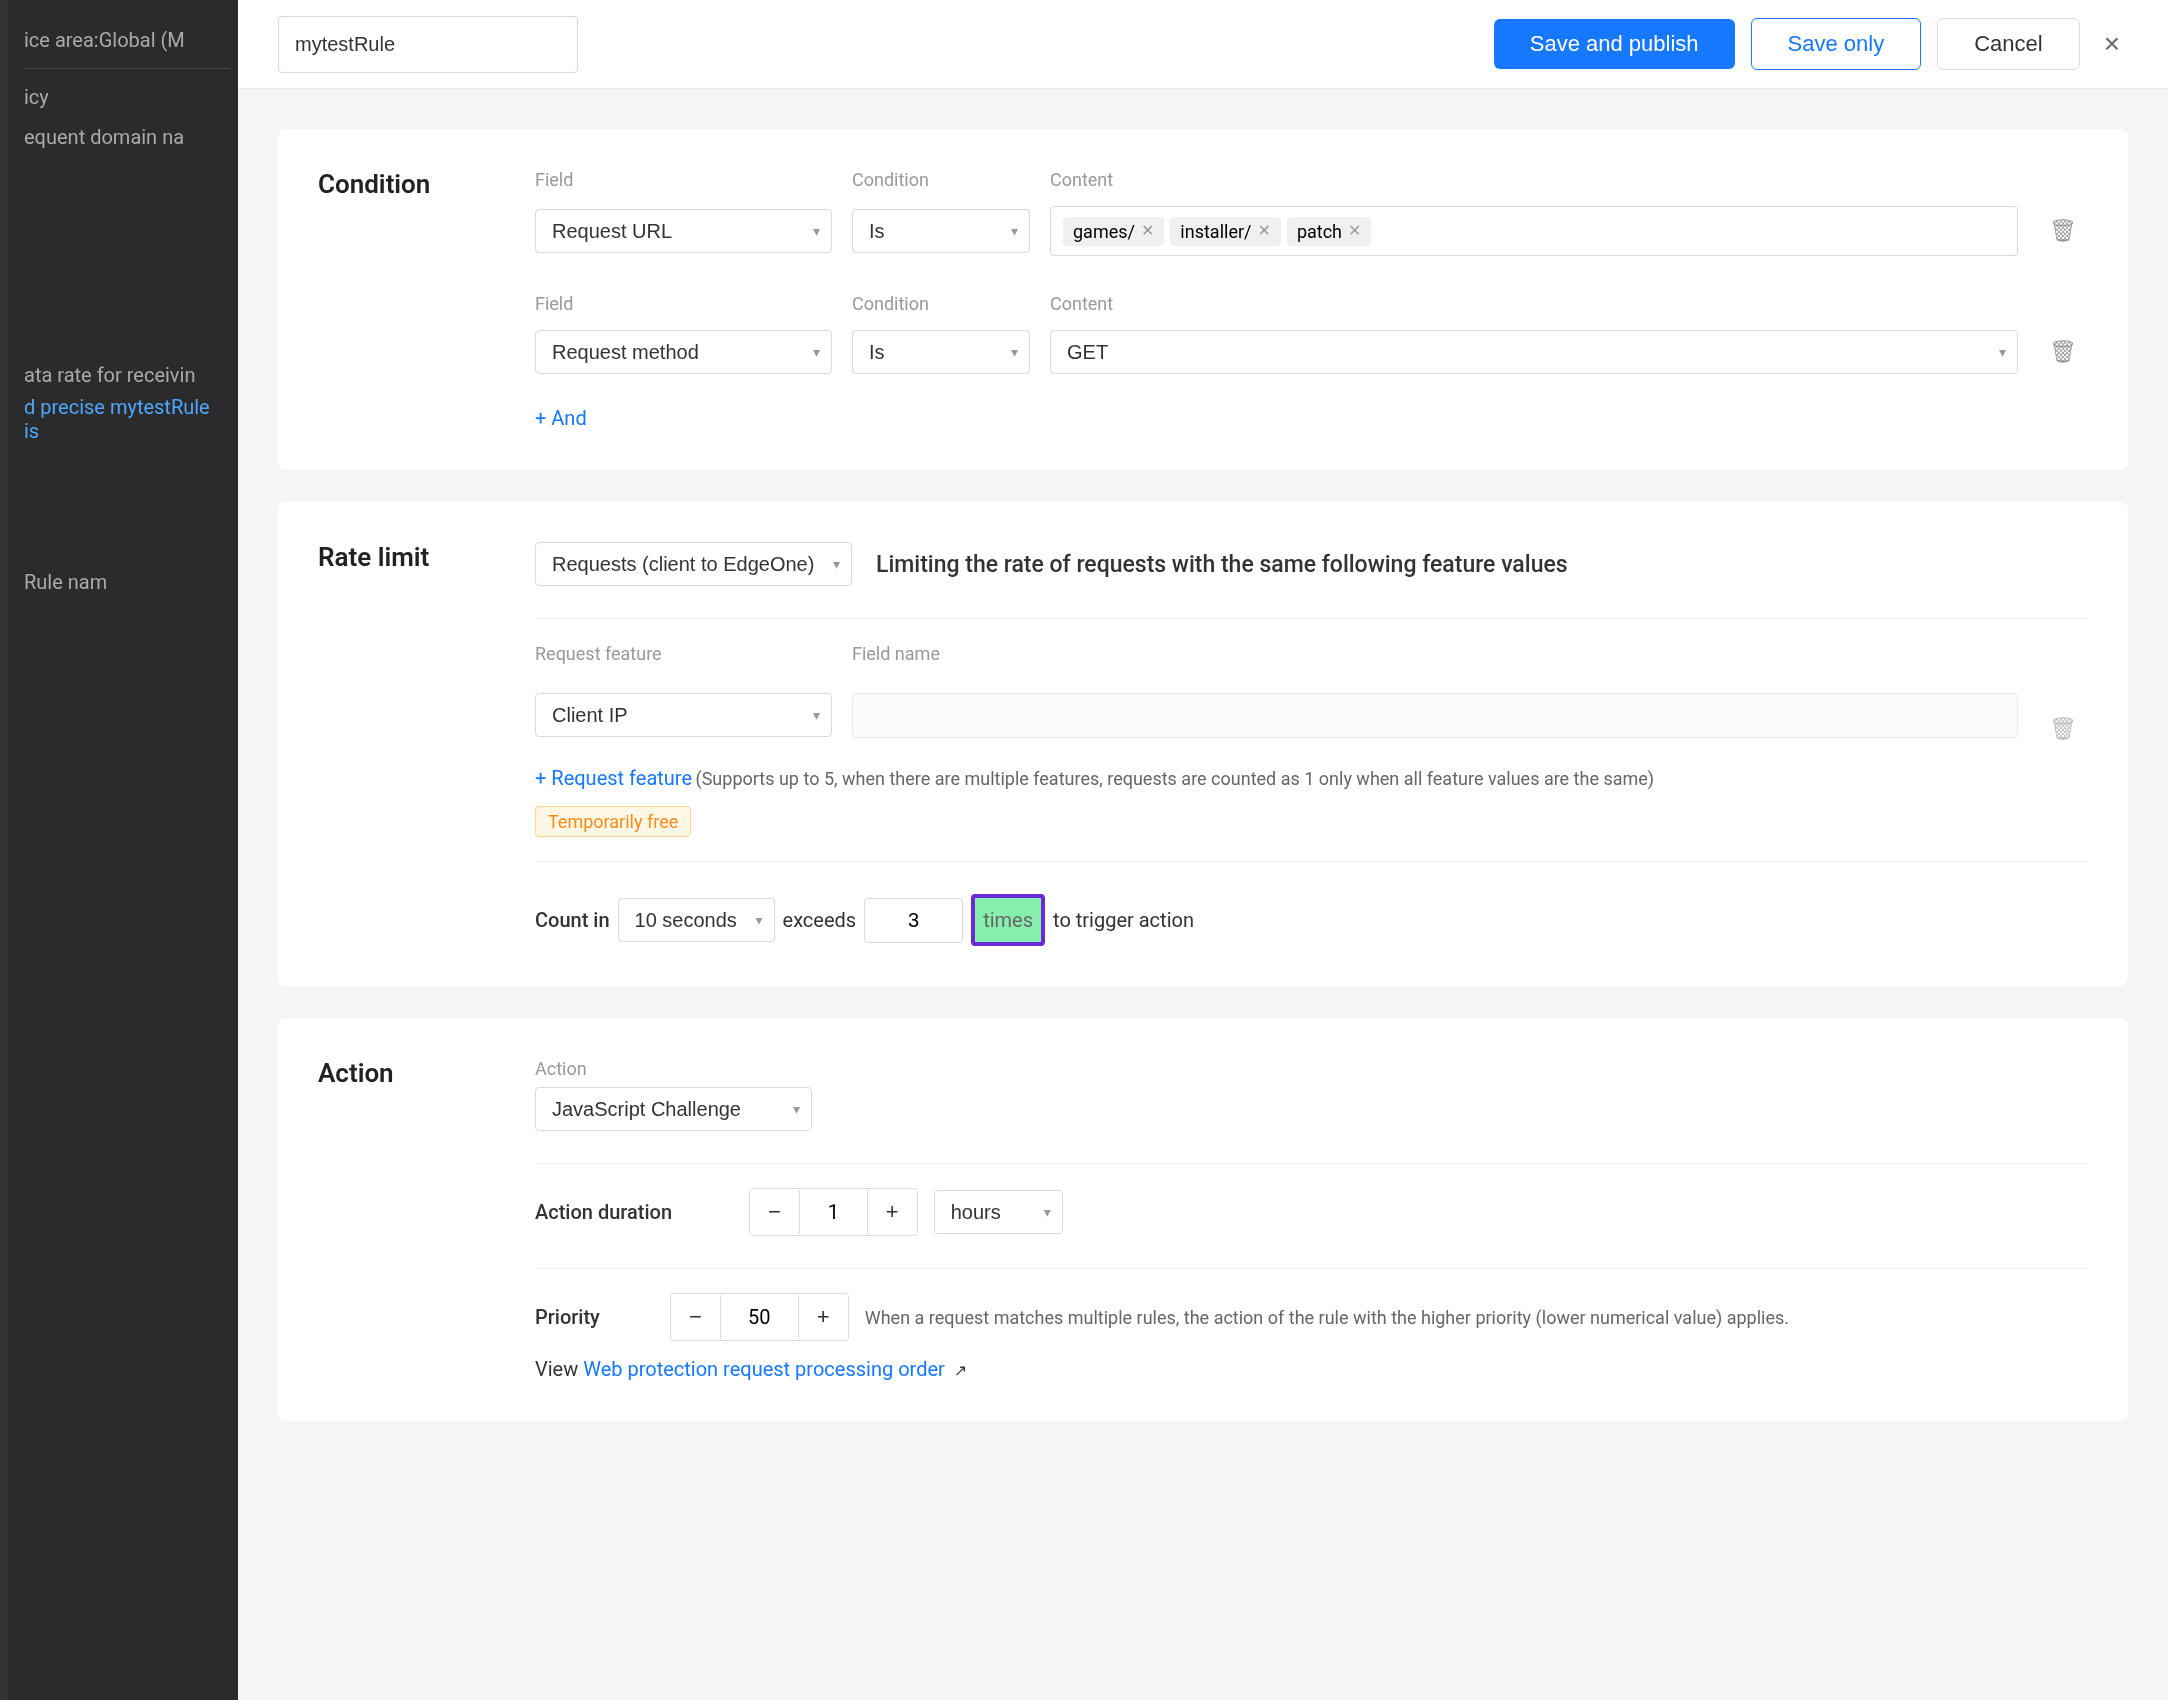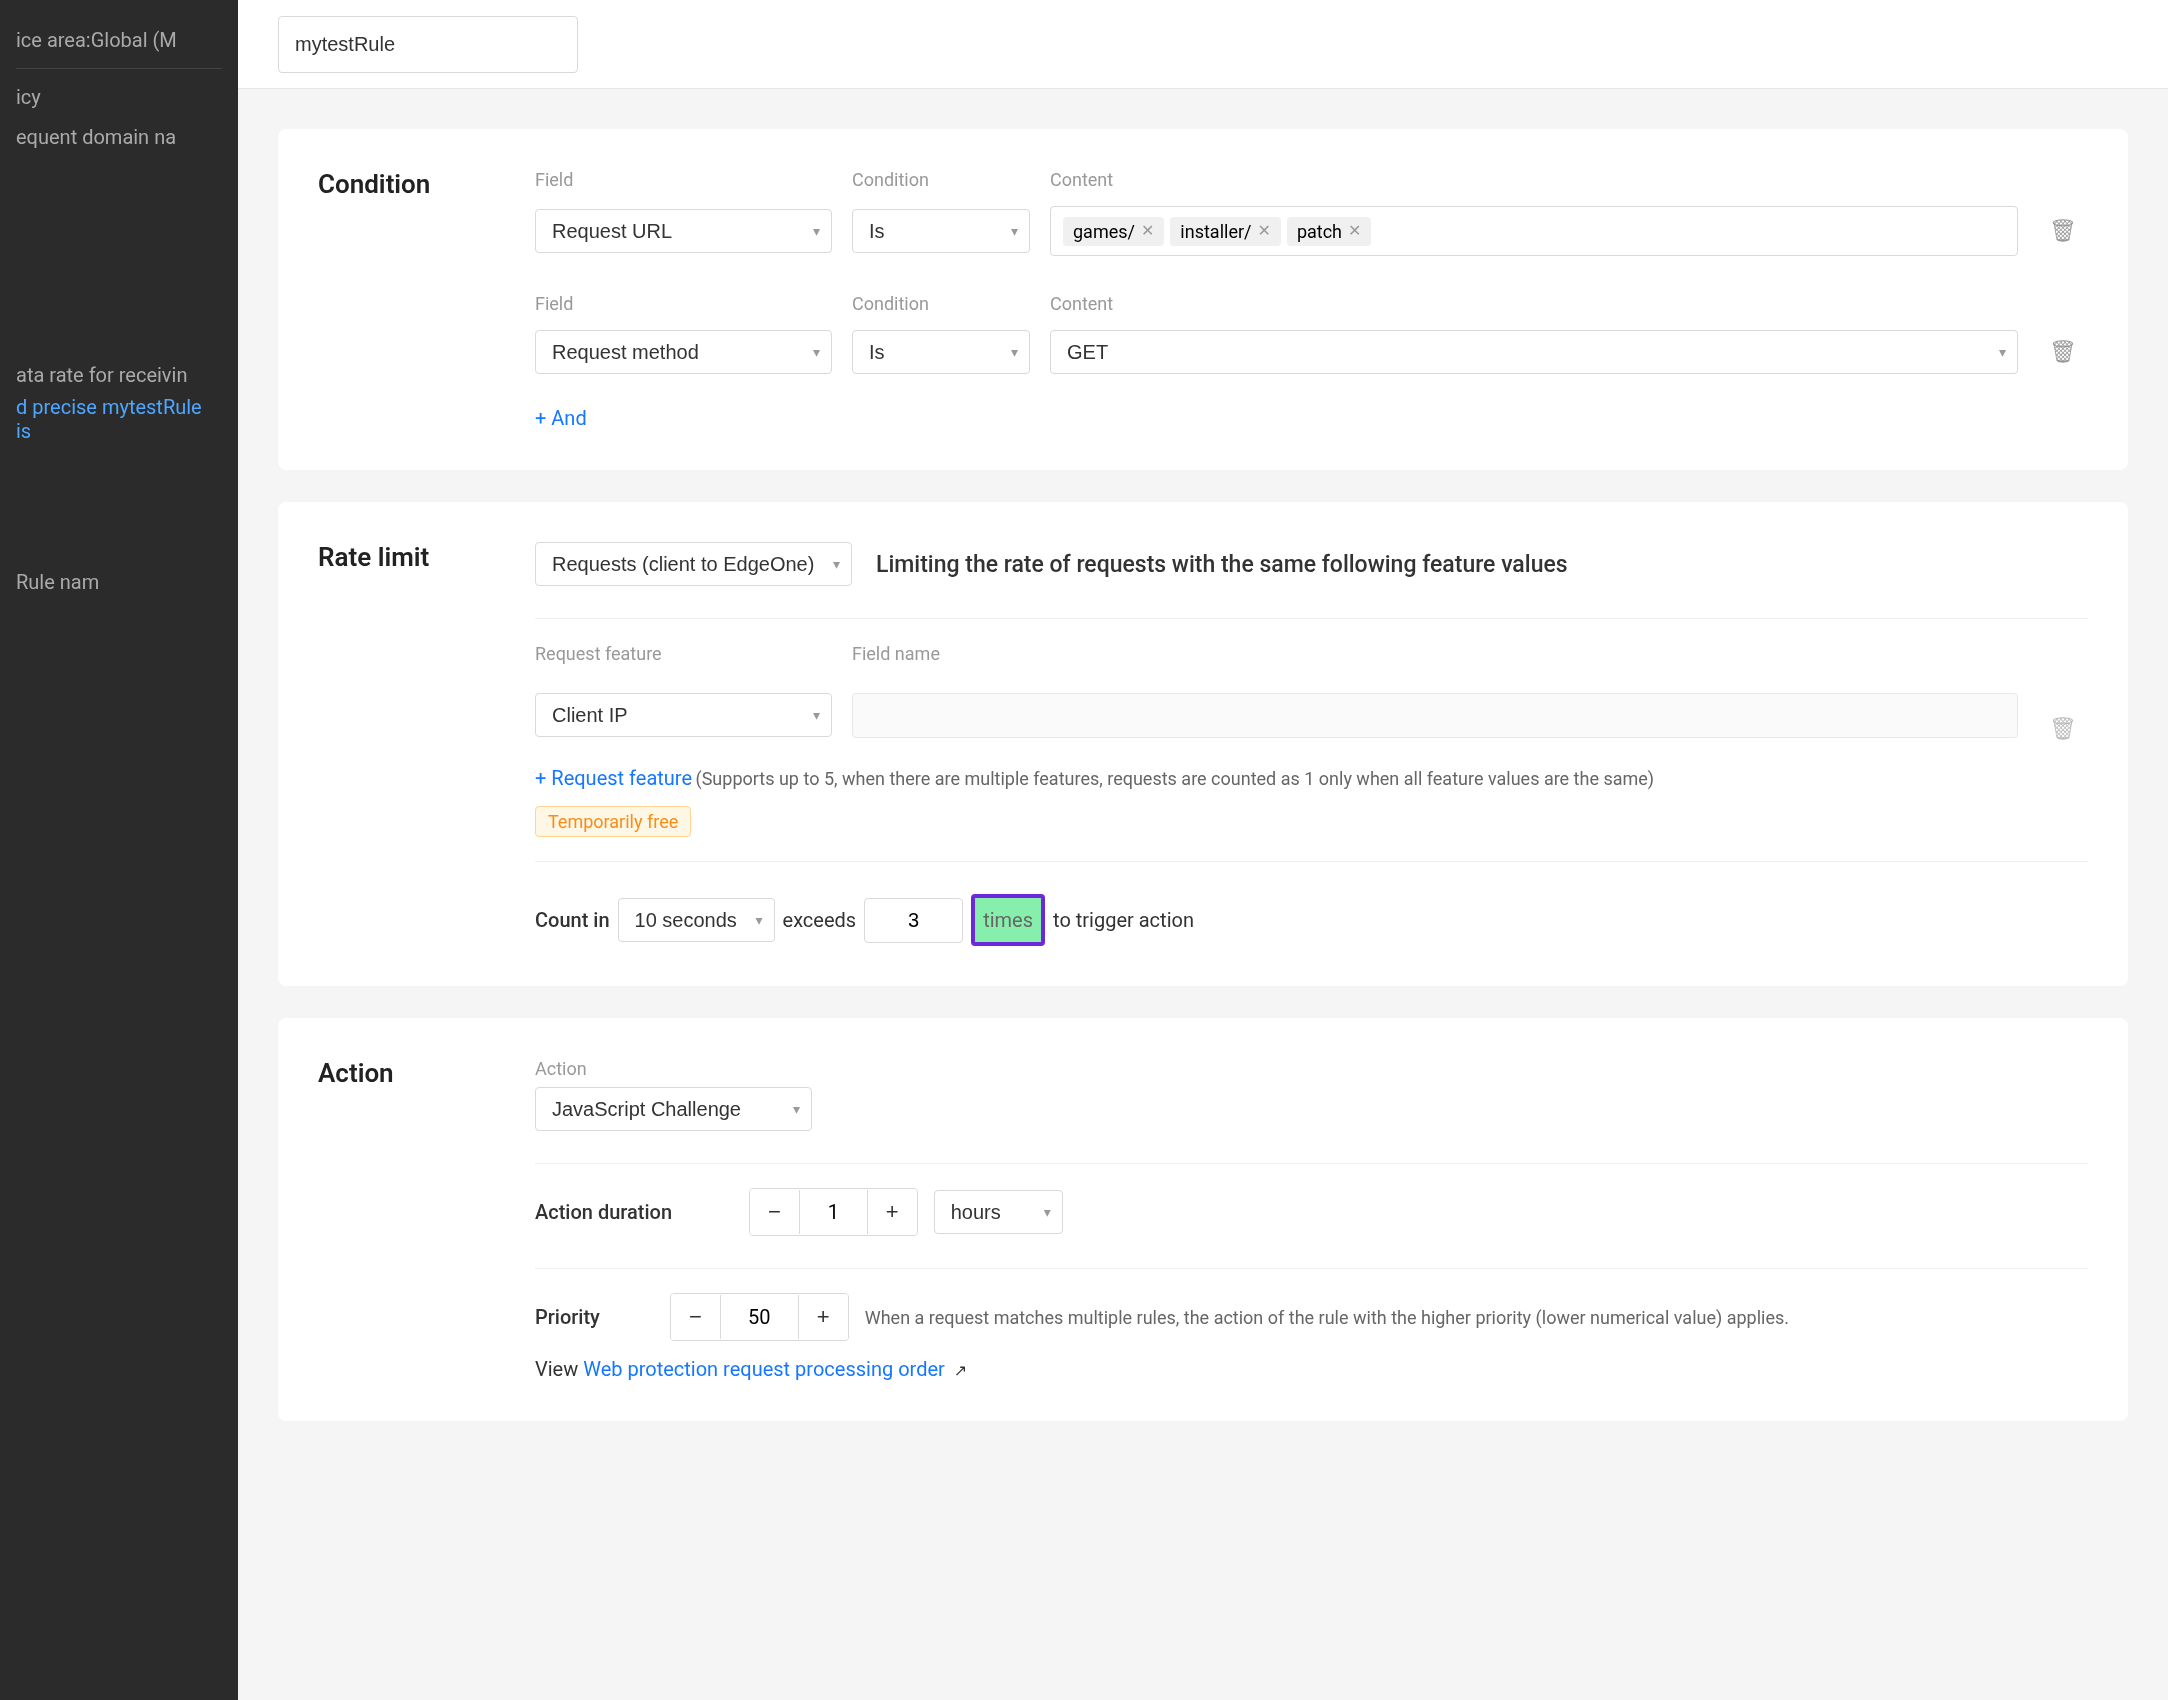--- a/index.html
+++ b/index.html
@@ -425,21 +425,21 @@
 
     .external-icon {
       font-size: 16px;
       vertical-align: middle;
       margin-left: 4px;
     }
 
     
     .sidebar-content {
       position: absolute;
-      left: 0;
+      left: 8px;
       top: 0;
       width: 238px;
       height: 100%;
       background: #2b2b2b;
       padding: 20px 16px;
     }
 
     .sidebar-line {
       color: #aaa;
       font-size: 20px;
@@ -477,20 +477,26 @@
   </div>
   <div style="margin-top: 119px;">
     <div class="sidebar-line">Rule nam</div>
   </div>
 </div>
 
 <div class="modal-overlay">
 
   <div class="modal-header">
     <input class="rule-name-input" type="text" value="mytestRule" style="">
+    <div class="header-buttons">
+      <button class="btn-save-publish">Save and publish</button>
+      <button class="btn-save-only">Save only</button>
+      <button class="btn-cancel">Cancel</button>
+      <button class="btn-close">×</button>
+    </div>
   </div>
 
   <div class="modal-body">
 
     <div class="section">
       <div class="section-header-row">
         <div class="section-title">Condition</div>
         <div class="conditions-content">
 
           

